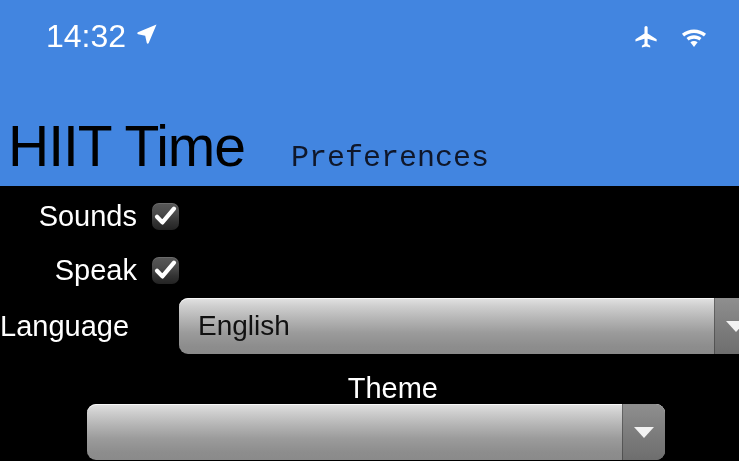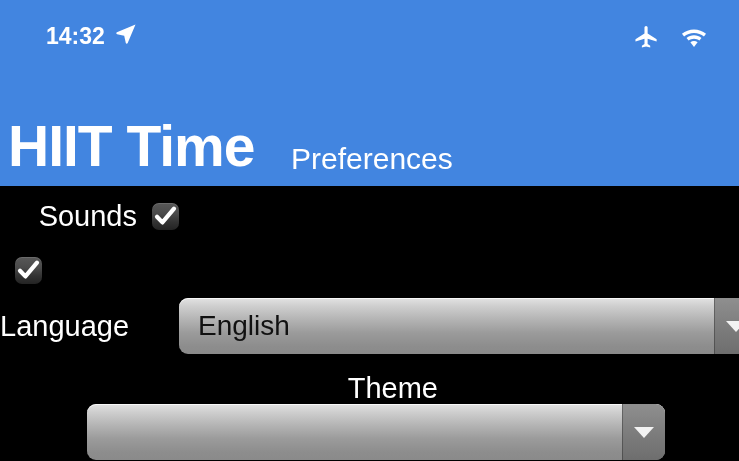--- a/index.html
+++ b/index.html
@@ -40,55 +40,56 @@
   .status-left {
     position: absolute;
     left: 46px;
     top: 21px;
     display: flex;
     align-items: center;
     gap: 9px;
   }
   .status-clock {
     color: #ffffff;
-    font-size: 23px;
-    font-weight: bold;
+    font-size: 32px;
+    font-weight: normal;
     letter-spacing: 0px;
     line-height: 30px;
   }
   .status-right {
     position: absolute;
     right: 31px;
     top: 23px;
     display: flex;
     align-items: center;
     gap: 20px;
   }
   .ico { display: block; }
 
   .app-title {
     position: absolute;
     left: 8px;
     top: 117px;
-    color: #ffffff;
+    color: #000000;
     font-size: 57px;
-    font-weight: bold;
+    font-weight: normal;
     line-height: 58px;
     letter-spacing: -1px;
     white-space: nowrap;
   }
   .page-subtitle {
     position: absolute;
     left: 291px;
     top: 143px;
-    color: #ffffff;
+    color: #0f172a;
     font-size: 30px;
     font-weight: normal;
     line-height: 31px;
     white-space: nowrap;
+    font-family: Liberation Mono, monospace;
   }
 
   
   .form {
     position: absolute;
     left: 0;
     top: 186px;
     width: 739px;
     height: 275px;
     background: #000000;
@@ -236,20 +237,21 @@
       <div class="checkbox">
         <span>
           <svg width="23" height="25" viewBox="0 0 23 25" aria-hidden="true">
             <path d="M3 12.8 L8.4 18.4 L20 4.6" stroke="#ffffff" stroke-width="4.2" fill="none" stroke-linecap="round" stroke-linejoin="round"></path>
           </svg>
         </span>
       </div>
     </div>
 
     <div class="row row-check row-speak">
+      <div class="row-label">Speak</div>
       <div class="checkbox">
         <span>
           <svg width="23" height="25" viewBox="0 0 23 25" aria-hidden="true">
             <path d="M3 12.8 L8.4 18.4 L20 4.6" stroke="#ffffff" stroke-width="4.2" fill="none" stroke-linecap="round" stroke-linejoin="round"></path>
           </svg>
         </span>
       </div>
     </div>
 
     <div class="row row-select row-language">

